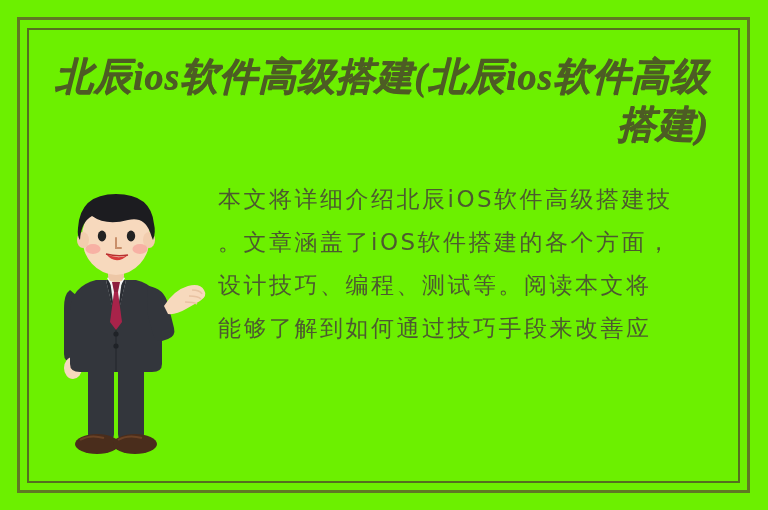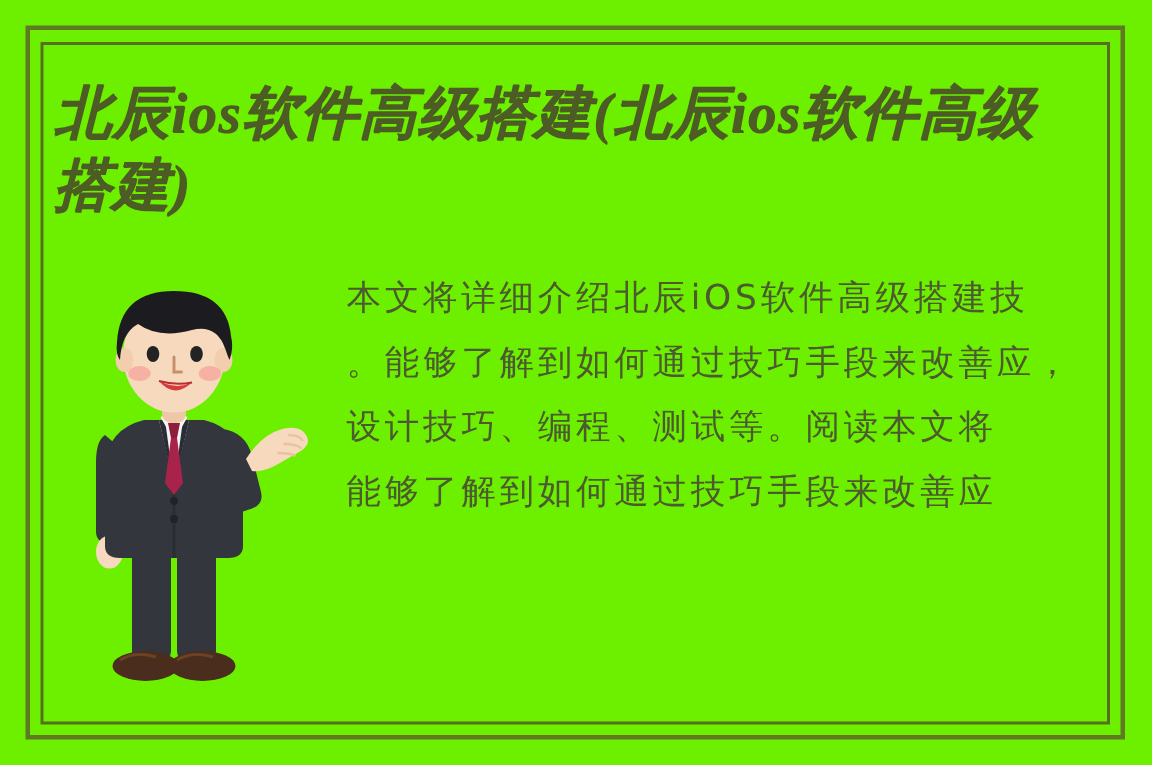--- a/index.html
+++ b/index.html
@@ -40,40 +40,41 @@
     width: 713px;
     height: 455px;
     border: 2px solid #55701f;
     box-sizing: border-box;
     pointer-events: none;
   }
 
   
   #title-block {
     position: absolute;
-    left: 36px;
+    left: 49px;
     top: 52px;
     width: 660px;
+    text-align: right;
   }
   .title-line {
     font-family: "Liberation Serif", "DejaVu Serif", serif;
     font-size: 38px;
     line-height: 48px;
     font-weight: 700;
     font-style: italic;
     color: #4d5c24;
     letter-spacing: 1px;
     white-space: nowrap;
     text-shadow: 0.5px 0.5px 0 #4d5c24;
   }
 
   
   #body-copy {
     position: absolute;
-    left: 231px;
+    left: 218px;
     top: 178px;
     width: 516px;
   }
   .body-line {
     font-family: "DejaVu Sans", "Liberation Sans", sans-serif;
     font-size: 23px;
     line-height: 43px;
     color: #4c5a2f;
     letter-spacing: 2.5px;
     white-space: nowrap;
@@ -172,18 +173,18 @@
         <path d="M64 56 L64 66 L69 66" stroke="#c98f6a" stroke-width="2" fill="none" stroke-linecap="round"></path>
 
         <path d="M54 72 Q64 84 76 73 Q66 78 54 72 Z" fill="#d83b3b"></path>
         <path d="M54 72 Q65 75 76 73" stroke="#b82f2f" stroke-width="1.4" fill="none"></path>
       </g>
     </svg>
   </div>
 
   <div id="body-copy">
     <div class="body-line">本文将详细介绍北辰iOS软件高级搭建技</div>
-    <div class="body-line">。能够了解到如何通过技巧手段来改善应，</div>
+    <div class="body-line">。文章涵盖了iOS软件搭建的各个方面，</div>
     <div class="body-line">设计技巧、编程、测试等。阅读本文将</div>
     <div class="body-line">能够了解到如何通过技巧手段来改善应</div>
   </div>
 
 </div>
 
 </body></html>

